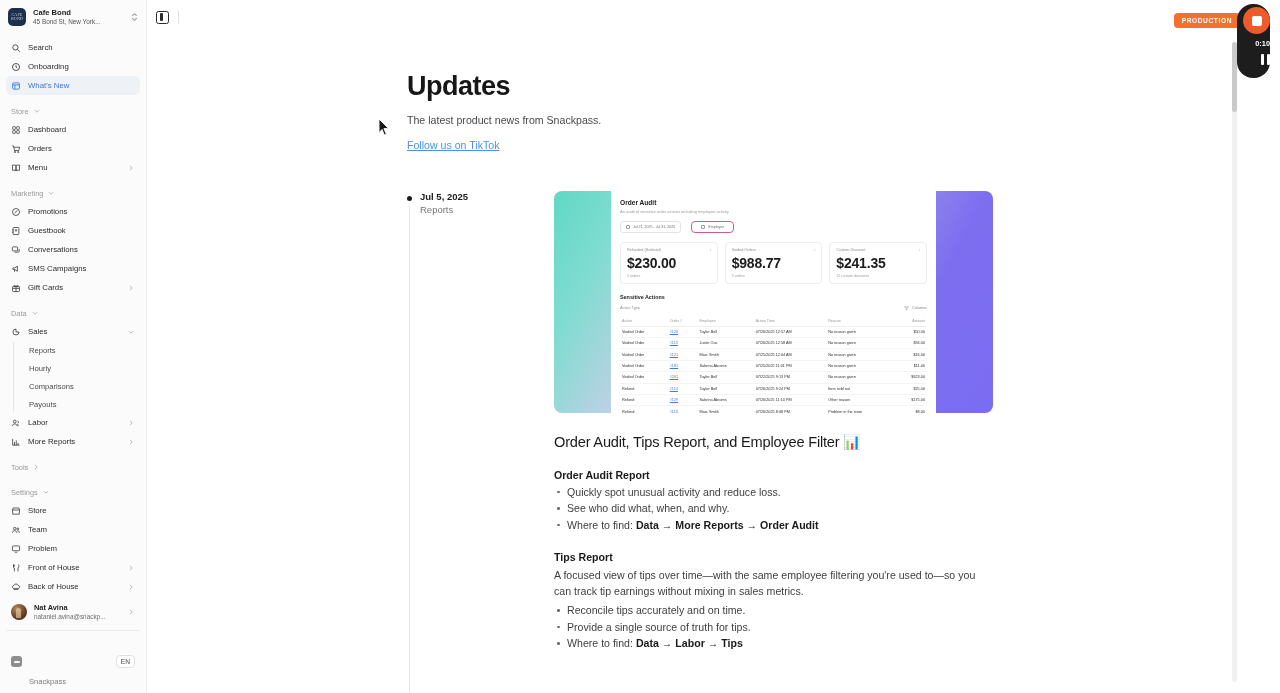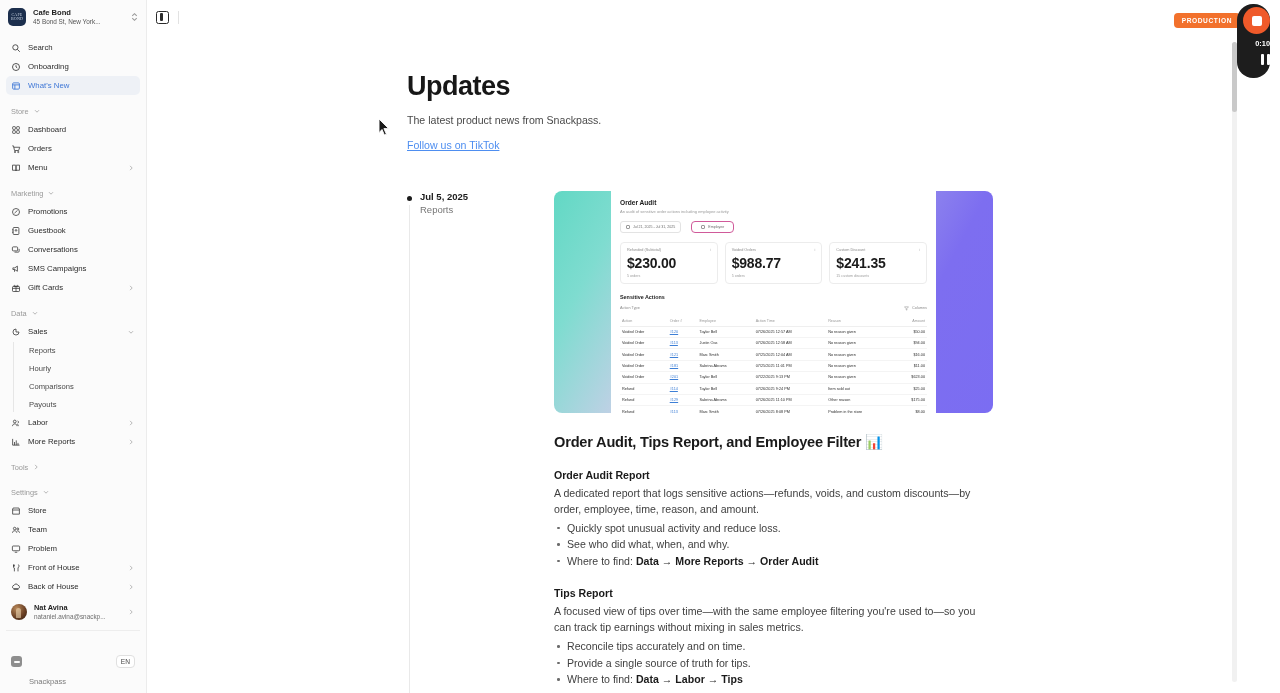--- a/index.html
+++ b/index.html
@@ -204,21 +204,21 @@
   .tbl td {
     font-size: 3.8px; color: #2f2f2f; padding: 3.2px 2px;
     border-bottom: .5px solid #f4f4f4; white-space: nowrap;
   }
   .tbl td.lnk { color: #3d7fd6; text-decoration: underline; }
   .tbl td.num { text-align: right; }
   .tbl th.num { text-align: right; }
 
   
   .art-title {
-    font-size: 14.6px; font-weight: bold; color: #1a1a1a; margin-top: 20px;
+    font-size: 14.6px; font-weight: normal; color: #1a1a1a; margin-top: 20px;
     letter-spacing: -.2px;
   }
   .art-h3 { font-size: 10.6px; font-weight: bold; color: #1a1a1a; margin-top: 18px; }
   .art-p { font-size: 10.6px; color: #3f3f3f; line-height: 1.52; margin-top: 4px; }
   .art-ul { list-style: none; margin-top: 3px; }
   .art-ul li {
     font-size: 10.6px; color: #3f3f3f; line-height: 1.55; position: relative; padding-left: 13px;
   }
   .art-ul li:before {
     content: ""; position: absolute; left: 3px; top: 7px;
@@ -709,21 +709,20 @@
                         </tr>
                       </tbody>
                   </table>
                 </div>
               </div>
             </div>
 
             <h2 class="art-title">Order Audit, Tips Report, and Employee Filter 📊</h2>
 
             <h3 class="art-h3">Order Audit Report</h3>
-            <p class="art-p">A dedicated report that logs sensitive actions—refunds, voids, and custom discounts—by order, employee, time, reason, and amount.</p>
             <ul class="art-ul">
               <li><span>Quickly spot unusual activity and reduce loss.</span></li>
               <li><span>See who did what, when, and why.</span></li>
               <li><span>Where to find: </span><b>Data → More Reports → Order Audit</b></li>
             </ul>
 
             <h3 class="art-h3">Tips Report</h3>
             <p class="art-p">A focused view of tips over time—with the same employee filtering you're used to—so you can track tip earnings without mixing in sales metrics.</p>
             <ul class="art-ul">
               <li><span>Reconcile tips accurately and on time.</span></li>

